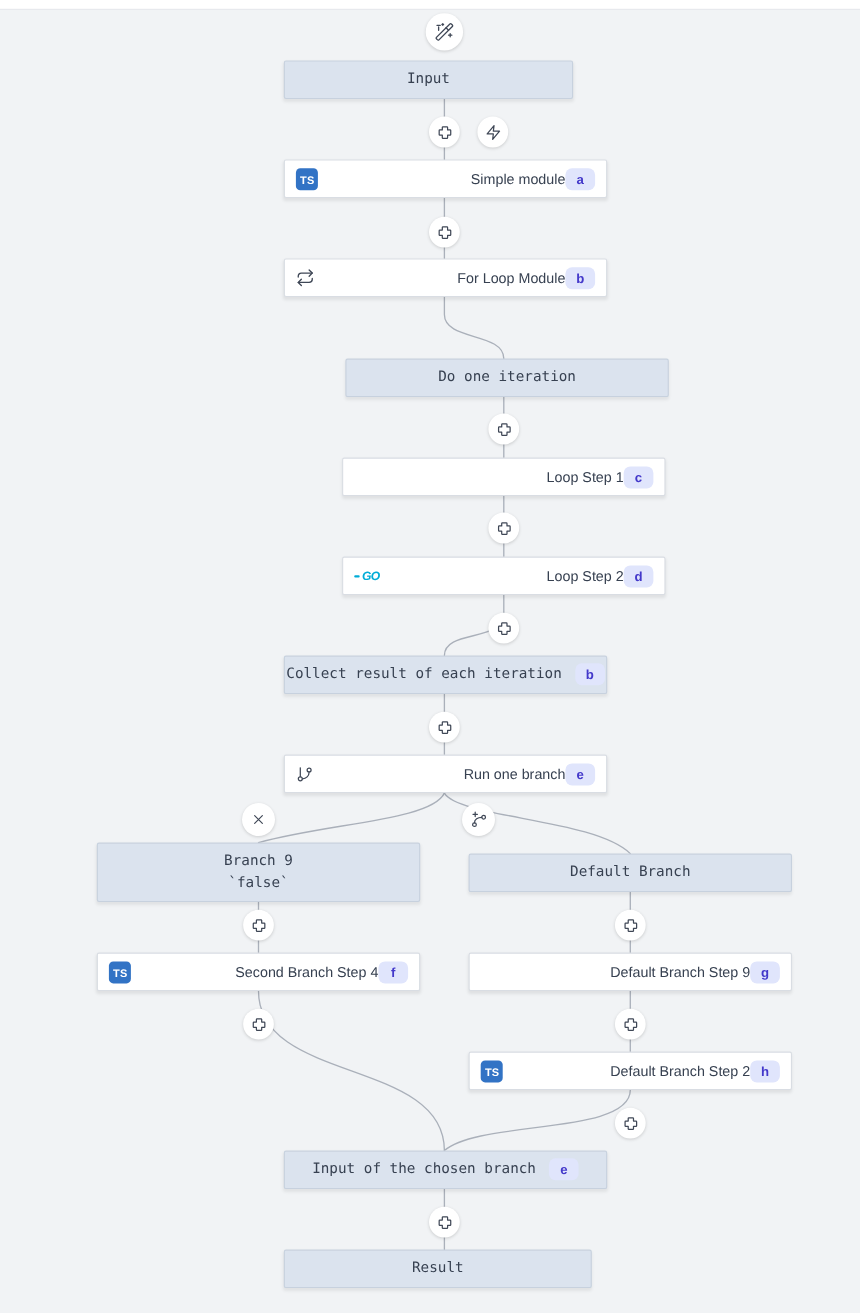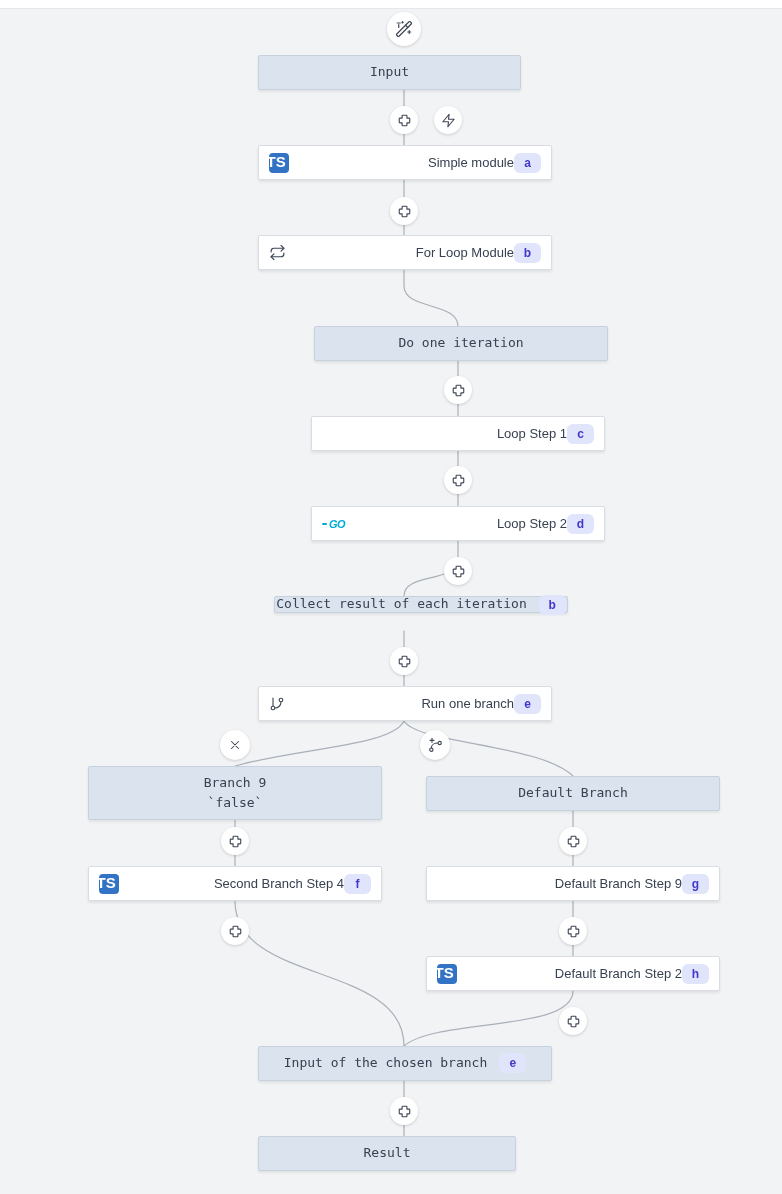--- a/index.html
+++ b/index.html
@@ -13,21 +13,21 @@
   .node .icon-slot{width:22px;display:flex;align-items:center;justify-content:flex-start;flex:0 0 22px;}
   .node .label{flex:1;text-align:right;white-space:nowrap;overflow:hidden;}
   .node.virtual .labels{display:flex;flex-direction:column;align-items:center;line-height:1.55;}
   .node.virtual .vrow{display:flex;align-items:center;gap:12px;}
   .badge{display:inline-block;min-width:13px;padding:4px 7px;border-radius:6px;background:var(--badge_bg,#e0e5fc);color:var(--badge_text,#4338ca);font-family:"Liberation Sans",sans-serif;font-size:12px;font-weight:700;text-align:center;line-height:1;flex:0 0 auto;}
   .ctrl{position:absolute;background:#fff;border-radius:50%;box-shadow:0 1px 3px rgba(0,0,0,.16);display:flex;align-items:center;justify-content:center;}
   .ctrl svg{display:block;}
   .ctrl svg *{fill:none;stroke:var(--icon_stroke,#3f4756);stroke-linecap:round;stroke-linejoin:round;}
   .node .icon-slot svg *{fill:none;stroke:var(--icon_stroke,#3f4756);stroke-linecap:round;stroke-linejoin:round;}
   .node .icon-slot svg.py *{stroke:none;}
-  .ts-chip{width:20px;height:20px;border-radius:4px;background:var(--ts_bg,#3273c5);color:#fff;font-size:15px;font-weight:700;display:flex;align-items:flex-end;justify-content:flex-end;padding:0 3px 3px 0;box-sizing:border-box;letter-spacing:.2px;}
+  .ts-chip{width:20px;height:20px;border-radius:4px;background:var(--ts_bg,#3273c5);color:#fff;font-size:10px;font-weight:700;display:flex;align-items:flex-end;justify-content:flex-end;padding:0 3px 3px 0;box-sizing:border-box;letter-spacing:.2px;}
   .go-chip{color:var(--go,#00acd7);font-weight:800;font-style:italic;font-size:11px;letter-spacing:-.5px;display:inline-flex;align-items:center;}
   .go-chip::before{content:"";display:inline-block;width:5px;height:2px;background:var(--go,#00acd7);margin-right:2px;border-radius:1px;}
 </style>
 </head>
 <body>
 
 <div class="canvas">
   <div class="topbar"></div>
 
   <svg id="edges" width="782" height="1194">
@@ -92,21 +92,21 @@
         <span class="label">Loop Step 1</span>
         <span class="badge">c</span>
       </div>
       <div class="node module" style="left: 311px; top: 506px; width: 294px; height: 35px;">
         <span class="icon-slot">
           <span class="go-chip">GO</span>
         </span>
         <span class="label">Loop Step 2</span>
         <span class="badge">d</span>
       </div>
-      <div class="node virtual" style="left: 274px; top: 596px; width: 294px; height: 17px;">
+      <div class="node virtual" style="left: 258px; top: 596px; width: 294px; height: 35px;">
         <span class="labels">
           <span class="vrow">
             <span>Collect result of each iteration</span>
             <span class="badge">b</span>
           </span>
         </span>
       </div>
       <div class="node module" style="left: 258px; top: 686px; width: 294px; height: 35px;">
         <span class="icon-slot">
           <svg width="16" height="16" viewBox="0 0 24 24">
@@ -159,21 +159,21 @@
         <span class="badge">h</span>
       </div>
       <div class="node virtual" style="left: 258px; top: 1046px; width: 294px; height: 35px;">
         <span class="labels">
           <span class="vrow">
             <span>Input of the chosen branch</span>
             <span class="badge">e</span>
           </span>
         </span>
       </div>
-      <div class="node virtual" style="left: 258px; top: 1136px; width: 258px; height: 35px;">
+      <div class="node virtual" style="left: 258px; top: 1136px; width: 280px; height: 35px;">
         <span class="labels">
           <span class="vrow">
             <span>Result</span>
           </span>
         </span>
       </div>
     </div>
   <div id="controls-layer">
       <div class="ctrl" style="left: 387px; top: 12px; width: 34px; height: 34px;">
         <span style="display: flex; align-items: center; justify-content: center;">

